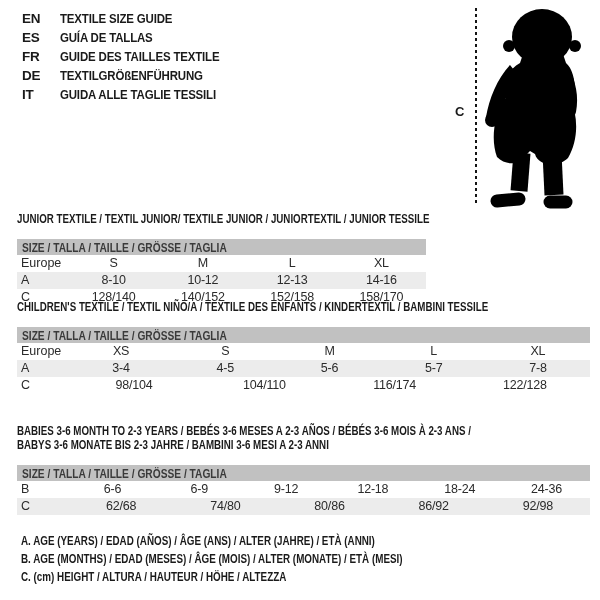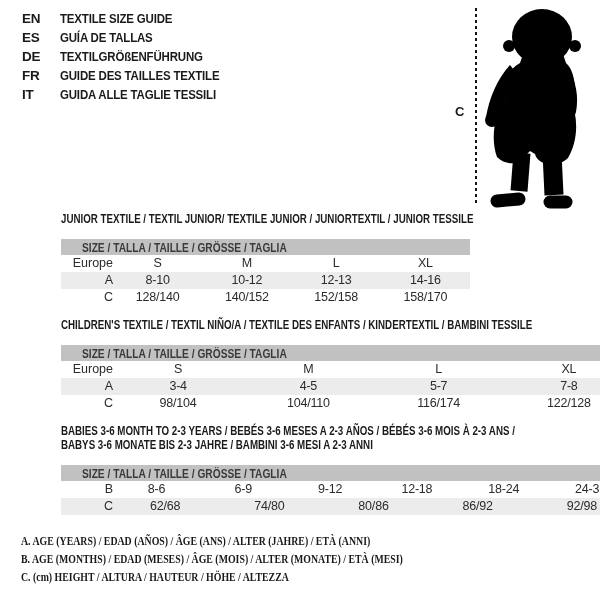--- a/index.html
+++ b/index.html
@@ -13,66 +13,66 @@
   .lang-code{width:38px;flex:0 0 38px;}
   .lang-label{white-space:nowrap;transform:scaleX(0.85);transform-origin:0 50%;}
   
   #c-line{
     position:absolute;left:475px;top:8px;width:2px;height:198px;
     background:repeating-linear-gradient(to bottom,#141414 0 3px,transparent 3px 6px);
   }
   #c-label{position:absolute;left:455px;top:104px;font-size:13px;font-weight:700;}
   #baby{position:absolute;left:480px;top:5px;}
   
-  .size-table{position:absolute;left:17px;margin-left:44px;}
+  .size-table{position:absolute;left:17px;}
   .size-table.t0{top:212px;width:409px;}
-  .size-table.t1{top:318px;width:573px;}
+  .size-table.t1{top:300px;width:573px;}
   .size-table.t2{top:424px;width:573px;}
   .tbl-head{margin-bottom:13px;}
   .tbl-title-line{
     font-size:12.5px;font-weight:700;line-height:14px;white-space:nowrap;
     transform:scaleX(0.78);transform-origin:0 50%;
   }
-  .size-bar{height:16px;line-height:16px;background:var(--bar,#c1c1c1);padding-left:21px;overflow:hidden;}
+  .size-bar{height:16px;line-height:16px;background:var(--bar,#c1c1c1);padding-left:5px;overflow:hidden;}
   .size-bar span{
     display:inline-block;font-size:12px;font-weight:700;color:#3a3a3a;white-space:nowrap;
     transform:scaleX(0.85);transform-origin:0 50%;
   }
   .t-row{display:flex;height:17px;line-height:17px;font-size:12.5px;color:#2b2b2b;}
   .t-row.shaded{background:var(--shade,#ececec);}
-  .t-label{flex:0 0 48px;padding-left:4px;text-align:right;}
+  .t-label{flex:0 0 48px;padding-left:4px;text-align:left;}
   .t-cell{flex:1;text-align:center;letter-spacing:-0.2px;}
   
-  #notes{position:absolute;left:21px;top:532px;font-family:Liberation Serif, serif;}
+  #notes{position:absolute;left:21px;top:532px;}
   .note-line{
     font-size:12px;font-weight:700;line-height:18px;white-space:nowrap;
     transform:scaleX(0.82);transform-origin:0 50%;
   }
 </style>
 </head>
 <body>
 
 <div id="stage" style="--bar: #c1c1c1; --shade: #ececec; --text: #1a1a1a;">
 
   <div id="lang-list">
       <div class="lang-row">
         <span class="lang-code">EN</span>
         <span class="lang-label">TEXTILE SIZE GUIDE</span>
       </div>
       <div class="lang-row">
         <span class="lang-code">ES</span>
         <span class="lang-label">GUÍA DE TALLAS</span>
       </div>
       <div class="lang-row">
+        <span class="lang-code">FR</span>
+        <span class="lang-label">GUIDE DES TAILLES TEXTILE</span>
+      </div>
+      <div class="lang-row">
         <span class="lang-code">DE</span>
         <span class="lang-label">TEXTILGRÖßENFÜHRUNG</span>
-      </div>
-      <div class="lang-row">
-        <span class="lang-code">FR</span>
-        <span class="lang-label">GUIDE DES TAILLES TEXTILE</span>
       </div>
       <div class="lang-row">
         <span class="lang-code">IT</span>
         <span class="lang-label">GUIDA ALLE TAGLIE TESSILI</span>
       </div>
     </div>
 
   <div id="c-line"></div>
   <div id="c-label">C</div>
 
@@ -121,49 +121,51 @@
           <span class="t-cell">158/170</span>
         </div>
       </div>
       <div class="size-table t1">
         <div class="tbl-head">
           <div class="tbl-title-line">CHILDREN'S TEXTILE / TEXTIL NIÑO/A / TEXTILE DES ENFANTS / KINDERTEXTIL / BAMBINI TESSILE</div>
         </div>
         <div class="size-bar"><span>SIZE / TALLA / TAILLE / GRÖSSE / TAGLIA</span></div>
         <div class="t-row">
           <span class="t-label">Europe</span>
+          <span class="t-cell">XS</span>
           <span class="t-cell">S</span>
           <span class="t-cell">M</span>
           <span class="t-cell">L</span>
           <span class="t-cell">XL</span>
         </div>
         <div class="t-row shaded">
           <span class="t-label">A</span>
           <span class="t-cell">3-4</span>
           <span class="t-cell">4-5</span>
+          <span class="t-cell">5-6</span>
           <span class="t-cell">5-7</span>
           <span class="t-cell">7-8</span>
         </div>
         <div class="t-row">
           <span class="t-label">C</span>
           <span class="t-cell">98/104</span>
           <span class="t-cell">104/110</span>
           <span class="t-cell">116/174</span>
           <span class="t-cell">122/128</span>
         </div>
       </div>
       <div class="size-table t2">
         <div class="tbl-head">
           <div class="tbl-title-line">BABIES 3-6 MONTH TO 2-3 YEARS / BEBÉS 3-6 MESES A 2-3 AÑOS / BÉBÉS 3-6 MOIS À 2-3 ANS /</div>
           <div class="tbl-title-line">BABYS 3-6 MONATE BIS 2-3 JAHRE / BAMBINI 3-6 MESI A 2-3 ANNI</div>
         </div>
         <div class="size-bar"><span>SIZE / TALLA / TAILLE / GRÖSSE / TAGLIA</span></div>
         <div class="t-row">
           <span class="t-label">B</span>
-          <span class="t-cell">8-6</span>
+          <span class="t-cell">6-6</span>
           <span class="t-cell">6-9</span>
           <span class="t-cell">9-12</span>
           <span class="t-cell">12-18</span>
           <span class="t-cell">18-24</span>
           <span class="t-cell">24-36</span>
         </div>
         <div class="t-row shaded">
           <span class="t-label">C</span>
           <span class="t-cell">62/68</span>
           <span class="t-cell">74/80</span>

